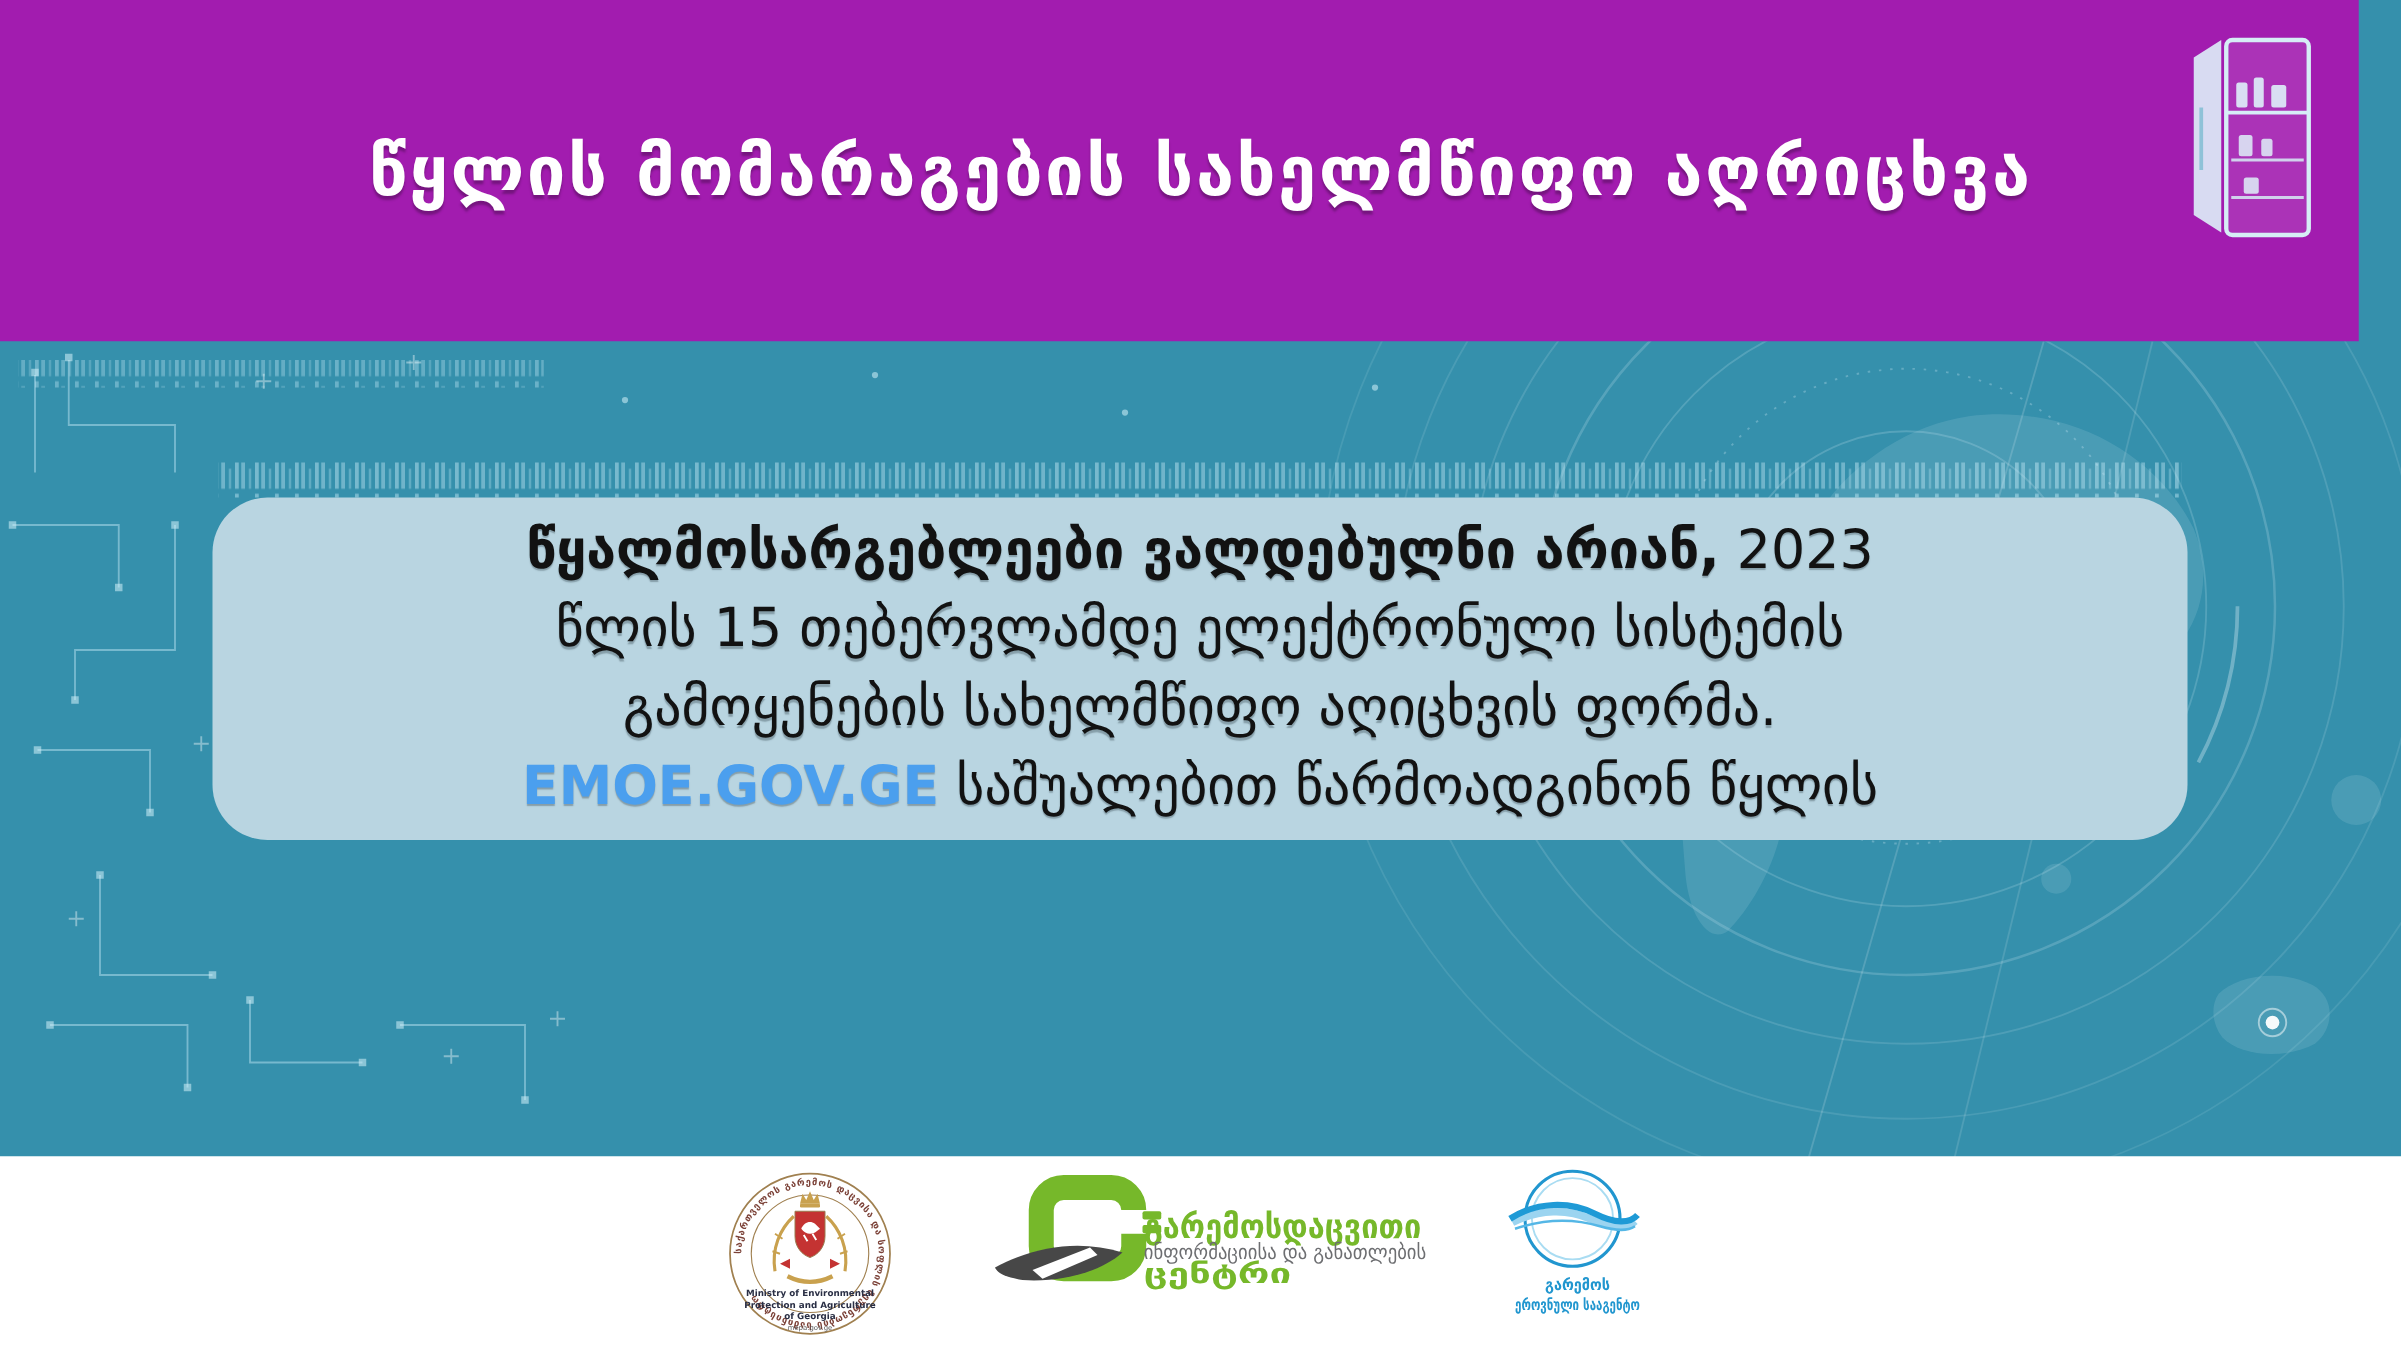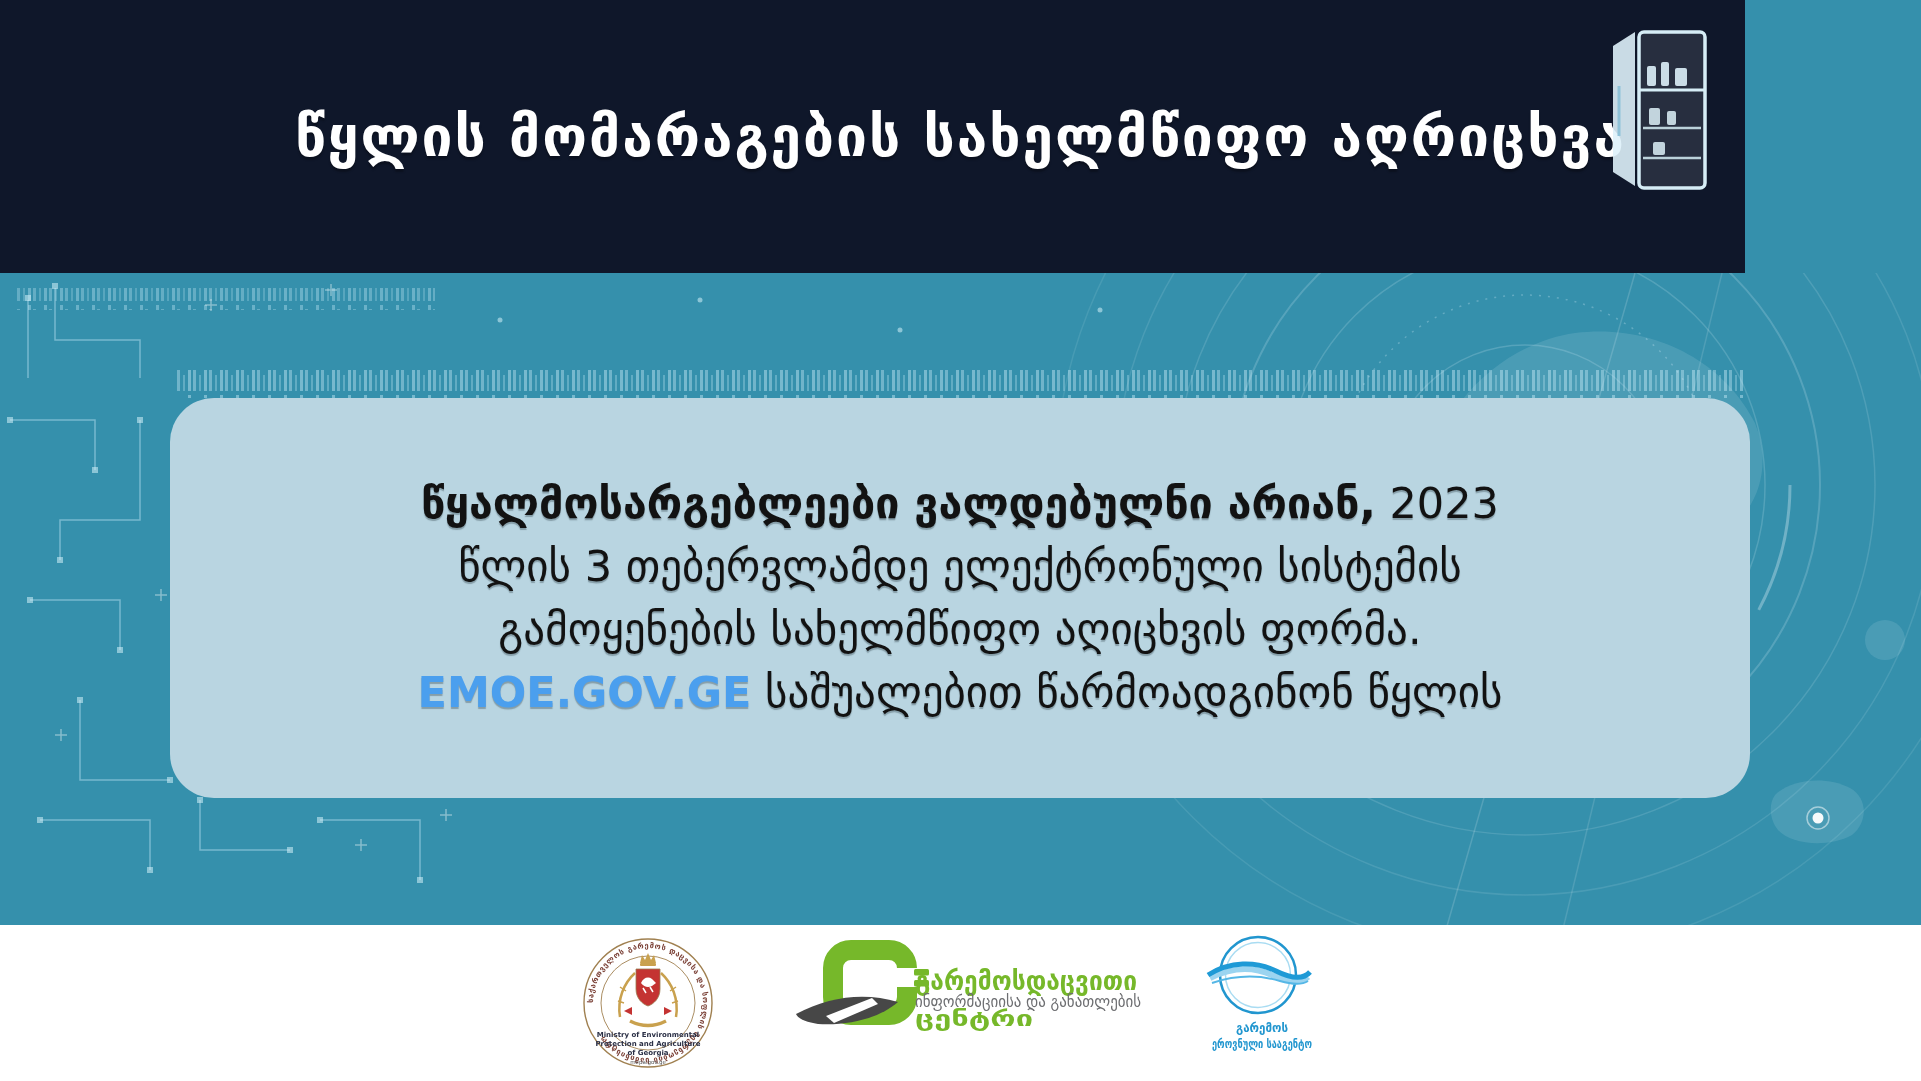--- a/index.html
+++ b/index.html
@@ -3,36 +3,36 @@
 <meta charset="utf-8">
 <style>
   * { margin:0; padding:0; box-sizing:border-box; }
   html,body { background:#222; }
   #page {
     position:relative; width:1921px; height:1081px; overflow:hidden;
     background:#3590ac; font-family:"DejaVu Sans", sans-serif;
   }
   
   #header {
-    position:absolute; left:0; top:0; width:1745px; height:273px;
-    background:#0f172a; z-index:3;padding-left:36px;
+    position:absolute; left:0; top:0; width:1887px; height:273px;
+    background:#a21caf; z-index:3;padding-left:36px;
   }
   #title {
     position:absolute; left:0; top:0; width:1921px; height:273px;
     display:flex; align-items:center; justify-content:center;
     color:#ffffff; font-size:55px; font-weight:700; letter-spacing:2px;
     text-shadow:0 3px 2px rgba(0,0,0,0.28);
     white-space:nowrap;
   }
   #fridge { position:absolute; right:32px; top:24px; z-index:4; }
   
   #decor { position:absolute; left:0; top:273px; width:1921px; height:808px; z-index:1; }
   
   #card {
-    position:absolute; left:170px; top:398px; width:1580px; height:400px;
+    position:absolute; left:170px; top:398px; width:1580px; height:274px;
     background:#b9d5e1; border-radius:44px; z-index:5;
     display:flex; align-items:center; justify-content:center;
   }
   #card-text {
     width:1340px; text-align:center; color:#121212;
     font-size:43px; line-height:63px; font-weight:400;
     text-shadow:0 2px 1px rgba(70,90,100,0.45);
   }
   #card-text .bold { font-weight:700; }
   #card-text .link { font-weight:700; color:#4b9fee; }
@@ -146,21 +146,21 @@
       <rect x="64" y="44" width="12" height="18" rx="2" fill="rgba(222,241,249,0.9)"></rect>
       <rect x="38" y="84" width="11" height="17" rx="2" fill="rgba(222,241,249,0.85)"></rect>
       <rect x="56" y="87" width="9" height="14" rx="2" fill="rgba(222,241,249,0.85)"></rect>
       <rect x="42" y="118" width="12" height="13" rx="2" fill="rgba(222,241,249,0.85)"></rect>
     </svg>
   </div>
 
   <div id="card">
     <div id="card-text">
       <span class="line"><span class="bold">წყალმოსარგებლეები ვალდებულნი არიან,</span><span> 2023</span></span>
-      <span class="line">წლის 3 თებერვლამდე ელექტრონული სისტემის</span>
+      <span class="line">წლის 15 თებერვლამდე ელექტრონული სისტემის</span>
       <span class="line">გამოყენების სახელმწიფო აღიცხვის ფორმა.</span>
       <span class="line"><span class="link">EMOE.GOV.GE</span><span> საშუალებით წარმოადგინონ წყლის</span></span>
     </div>
   </div>
 
   <div id="footer">
 
     <svg id="seal-logo" class="logo" width="136" height="148" viewBox="0 0 136 148">
       <defs>
         <path id="sealRing" d="M13,70 a55,55 0 1 1 0,0.1" fill="none"></path>

